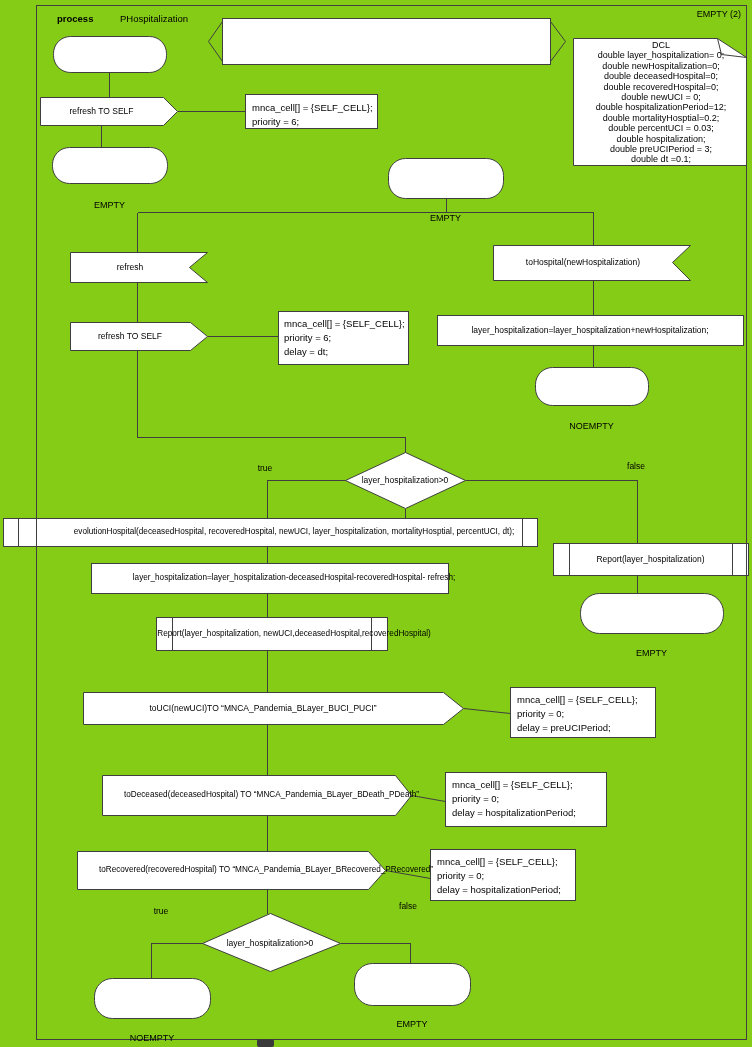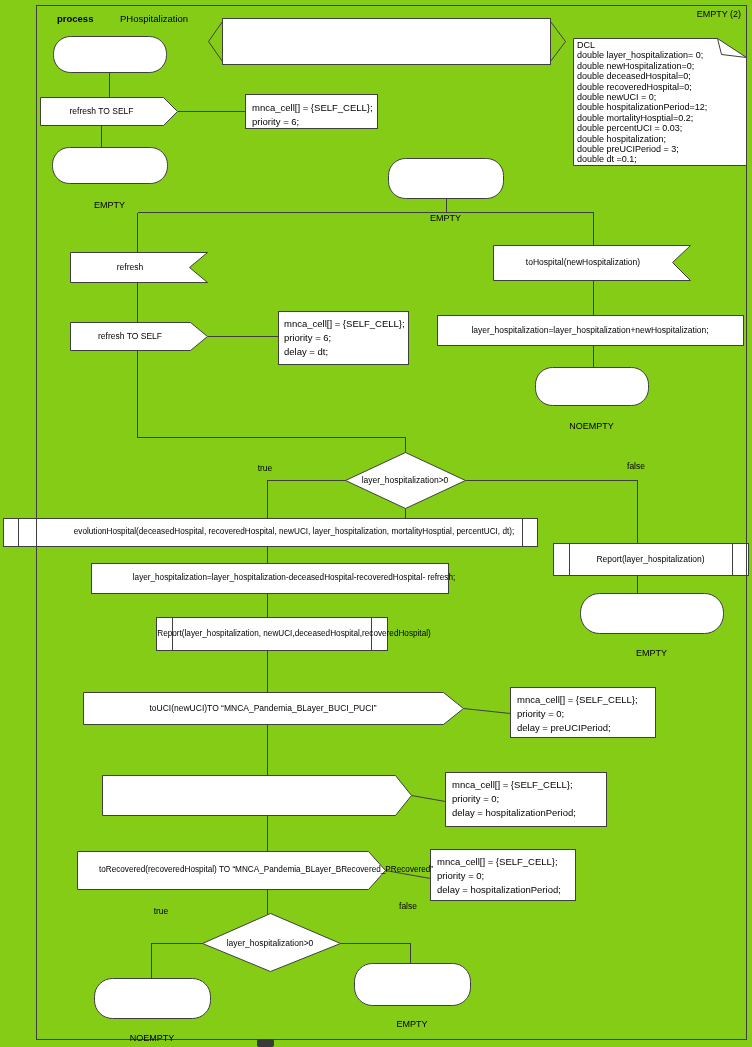--- a/index.html
+++ b/index.html
@@ -13,21 +13,21 @@
     text-align:center;font-size:8.5px;line-height:1.2;white-space:pre-line;color:#000;
   }
   .nw{white-space:nowrap;}
   .st{font-size:9px;margin-top:40px;}
   .sm{font-size:8.2px;margin-left:24px;}
   .cm{
     position:absolute;display:block;text-align:left;font-size:9.5px;line-height:14px;
     white-space:pre-line;color:#000;padding:4px 0 0 0;
   }
   .dcl{
-    position:absolute;display:block;text-align:left;font-size:9px;line-height:10.4px;
+    position:absolute;display:block;text-align:center;font-size:9px;line-height:10.4px;
     white-space:pre-line;color:#000;
   }
   .hexa{line-height:16px;font-size:8.4px;}
   .bold{font-weight:bold;}
   .lab{position:absolute;font-size:9.5px;display:block;text-align:left;white-space:nowrap;}
 </style>
 </head>
 <body>
 
 <div class="page">
@@ -158,20 +158,21 @@
 
   <div class="t nw sm" style="left:3px;top:518px;width:534px;height:28px;">evolutionHospital(deceasedHospital, recoveredHospital, newUCI, layer_hospitalization, mortalityHosptial, percentUCI, dt);</div>
   <div class="t nw sm" style="left:74px;top:563px;width:392px;height:30px;">layer_hospitalization=layer_hospitalization-deceasedHospital-recoveredHospital- refresh;</div>
   <div class="t nw sm" style="left:100px;top:617px;width:340px;height:33px;">Report(layer_hospitalization, newUCI,deceasedHospital,recoveredHospital)</div>
 
   <div class="t" style="left:83px;top:692px;width:360px;height:32px;">toUCI(newUCI)TO “MNCA_Pandemia_BLayer_BUCI_PUCI”</div>
   <div class="cm" style="left:517px;top:689px;width:136px;">mnca_cell[] = {SELF_CELL};
 priority = 0;
 delay = preUCIPeriod;</div>
 
+  <div class="t nw sm" style="left:95px;top:775px;width:305px;height:40px;">toDeceased(deceasedHospital) TO “MNCA_Pandemia_BLayer_BDeath_PDeath”</div>
   <div class="cm" style="left:452px;top:774px;width:152px;">mnca_cell[] = {SELF_CELL};
 priority = 0;
 delay = hospitalizationPeriod;</div>
 
   <div class="t nw sm" style="left:72px;top:851px;width:340px;height:38px;">toRecovered(recoveredHospital) TO “MNCA_Pandemia_BLayer_BRecovered_PRecovered”</div>
   <div class="cm" style="left:437px;top:851px;width:140px;">mnca_cell[] = {SELF_CELL};
 priority = 0;
 delay = hospitalizationPeriod;</div>
 
   <div class="t nw" style="left:210px;top:930px;width:120px;height:26px;">layer_hospitalization&gt;0</div>

